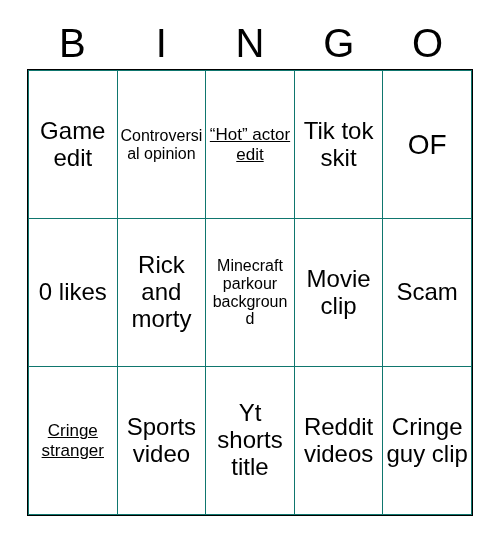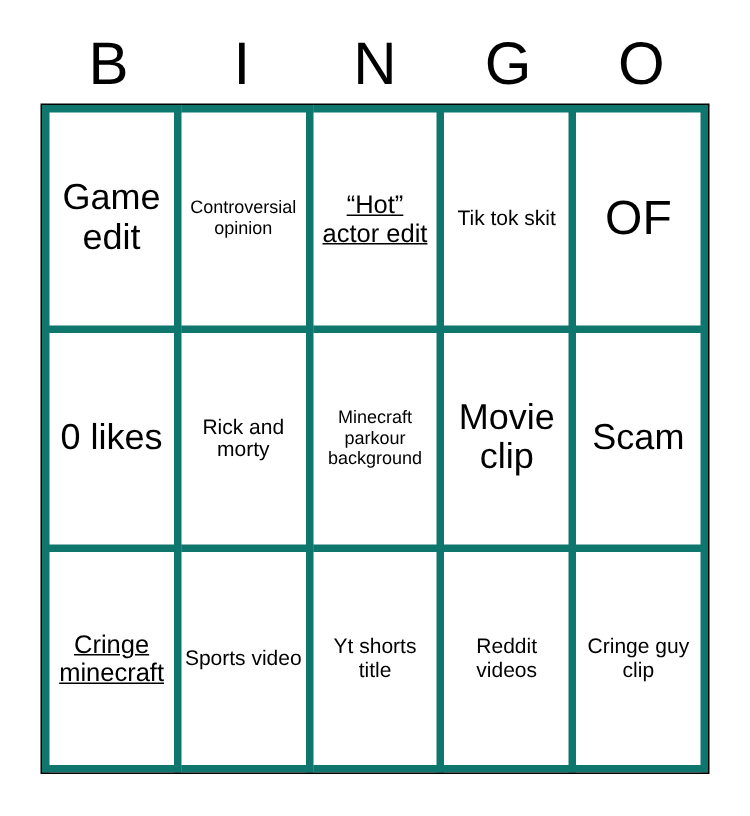--- a/index.html
+++ b/index.html
@@ -43,45 +43,45 @@
   #grid {
     position: absolute;
     left: 28px;
     top: 70px;
     width: 444px;
     height: 445px;
     border-collapse: collapse;
     table-layout: fixed;
   }
   #grid td {
-    border: 5px solid #0f766e;
+    border: 1px solid #0f766e;
     width: 20%;
     height: 89px;
     padding: 1px 2px;
     text-align: center;
     vertical-align: middle;
     overflow: hidden;
     color: #000000;
   }
   #grid {
     outline: 1px solid #000000;
   }
   .cell-text {
     display: block;
     width: 100%;
     line-height: 1.12;
     word-wrap: break-word;
   }
   
-  .fs-xxl { font-size: 32px; }
+  .fs-xxl { font-size: 28px; }
   .fs-xl  { font-size: 27px; }
   .fs-lg  { font-size: 24px; }
-  .fs-md  { font-size: 14px; }
+  .fs-md  { font-size: 24px; }
   .fs-sm  { font-size: 17px; text-decoration: underline; }
-  .fs-xs  { font-size: 12px; }
+  .fs-xs  { font-size: 16px; }
 </style>
 </head>
 <body>
 
 <div id="bingo-card">
 
   <div id="header-row">
       <div class="header-letter">B</div>
       <div class="header-letter">I</div>
       <div class="header-letter">N</div>
@@ -120,21 +120,21 @@
           </td>
           <td>
             <span class="cell-text fs-lg">Movie clip</span>
           </td>
           <td>
             <span class="cell-text fs-lg">Scam</span>
           </td>
         </tr>
         <tr>
           <td>
-            <span class="cell-text fs-sm">Cringe minecraft</span>
+            <span class="cell-text fs-sm">Cringe stranger</span>
           </td>
           <td>
             <span class="cell-text fs-md">Sports video</span>
           </td>
           <td>
             <span class="cell-text fs-md">Yt shorts title</span>
           </td>
           <td>
             <span class="cell-text fs-md">Reddit videos</span>
           </td>

